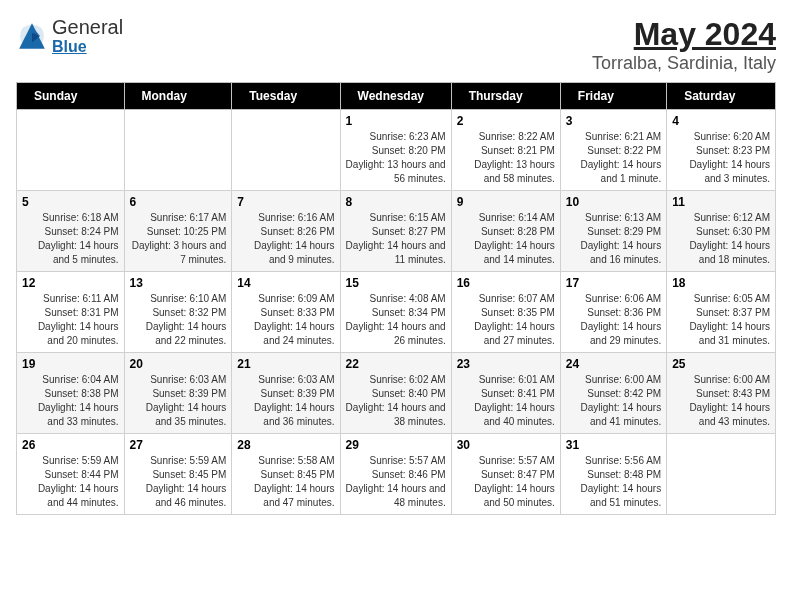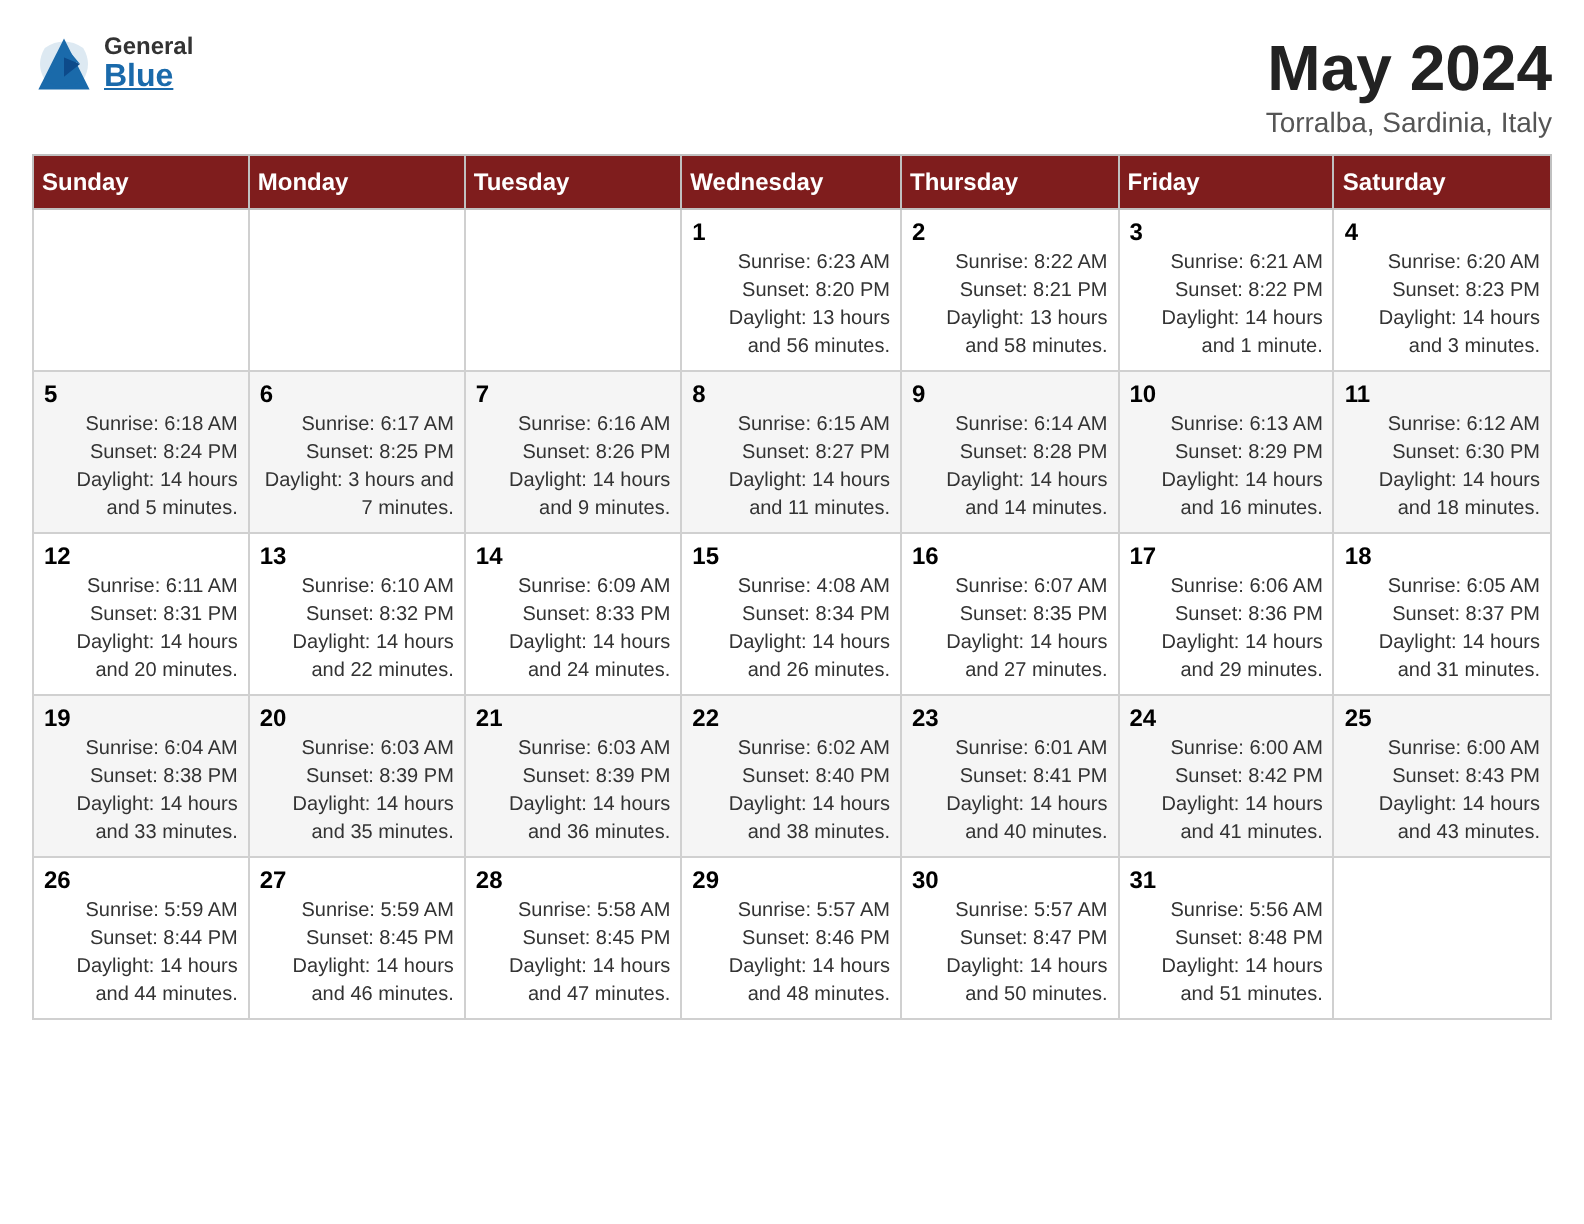--- a/index.html
+++ b/index.html
@@ -23,35 +23,36 @@
     }
     .logo-icon {
       width: 32px;
       height: 32px;
     }
     .title-block { text-align: right; }
     .month-title {
       font-size: 32px;
       font-weight: bold;
       color: #222;
+      text-decoration: underline;
     }
     .location {
-      font-size: 14px;
+      font-size: 18px;
       color: #555;
       margin-left: 16px;
     }
     table {
       width: 100%;
       border-collapse: collapse;
       font-size: 11px;
     }
     thead tr th {
-      background-color: #7f1d1d;
+      background-color: #000000;
       color: #fff;
-      padding: 6px 4px;
+      padding: 6px 17px;
       text-align: left;
       font-size: 12px;
       font-weight: bold;
       border: 1px solid #c0c0c0;
     }
     tbody tr td {
       border: 1px solid #d0d0d0;
       vertical-align: top;
       padding: 4px 5px;
       width: 113px;
@@ -83,21 +84,21 @@
     <svg class="logo-icon" viewBox="0 0 40 40" xmlns="http://www.w3.org/2000/svg">
       <polygon points="20,4 36,36 4,36" fill="#1a6aab"></polygon>
       <polygon points="20,4 36,36 4,36" fill="none" stroke="#1a6aab" stroke-width="0"></polygon>
       <path d="M8,10 Q20,2 32,10 Q38,20 32,30 Q20,38 8,30 Q2,20 8,10 Z" fill="#1a6aab" opacity="0.15"></path>
 
       <path d="M10,28 L20,8 L30,20 L20,16 Z" fill="#1a6aab"></path>
       <path d="M20,16 L30,20 L20,28 Z" fill="#0d4a8a"></path>
     </svg>
     <div>
       <div style="display:flex; flex-direction:column; line-height:1.1;">
-        <span style="font-size:12px; font-weight:bold; color:#333;">General</span>
+        <span style="font-size:20px; font-weight:normal; color:#333;">General</span>
         <span style="font-size:16px; font-weight:bold; color:#1a6aab;text-decoration:underline;">Blue</span>
       </div>
     </div>
   </div>
   <div class="title-block">
     <div class="month-title">May 2024</div>
     <div class="location">Torralba, Sardinia, Italy</div>
   </div>
 </div>
 
@@ -157,21 +158,21 @@
           <div class="cell-info">
             <span>Sunrise: 6:18 AM</span><br>
             <span>Sunset: 8:24 PM</span><br>
             <span>Daylight: 14 hours and 5 minutes.</span>
           </div>
         </td>
         <td>
           <span class="day-number">6</span>
           <div class="cell-info">
             <span>Sunrise: 6:17 AM</span><br>
-            <span>Sunset: 8:25 PM</span><br>
+            <span>Sunset: 10:25 PM</span><br>
             <span>Daylight: 3 hours and 7 minutes.</span>
           </div>
         </td>
         <td>
           <span class="day-number">7</span>
           <div class="cell-info">
             <span>Sunrise: 6:16 AM</span><br>
             <span>Sunset: 8:26 PM</span><br>
             <span>Daylight: 14 hours and 9 minutes.</span>
           </div>

